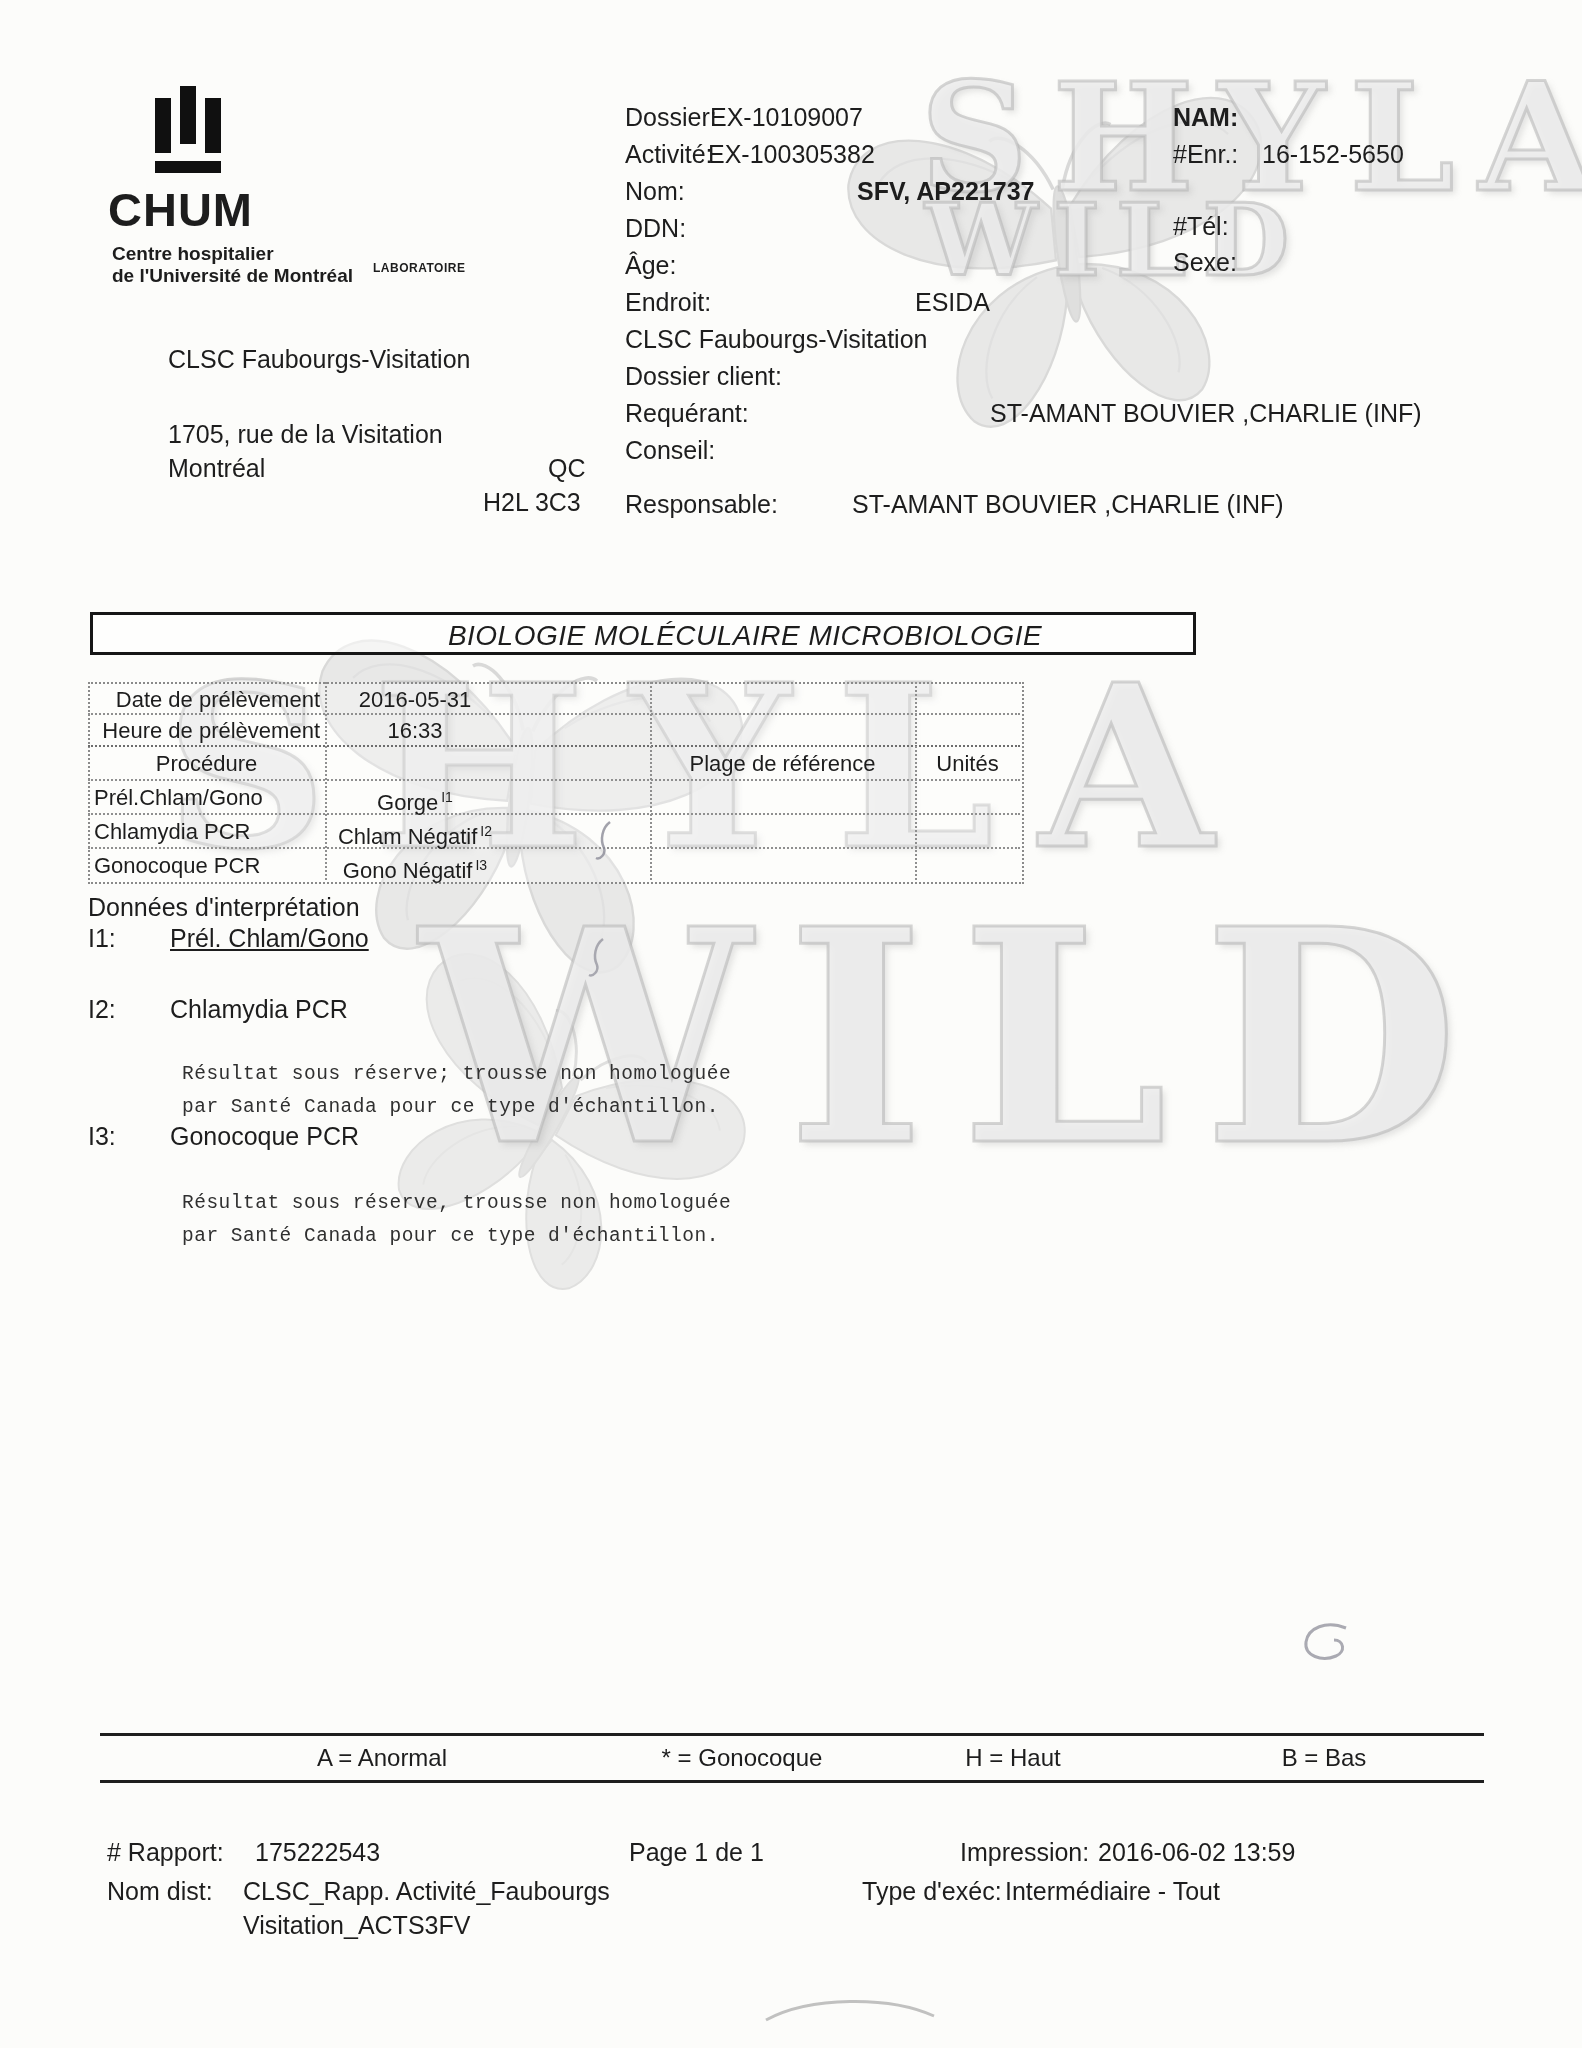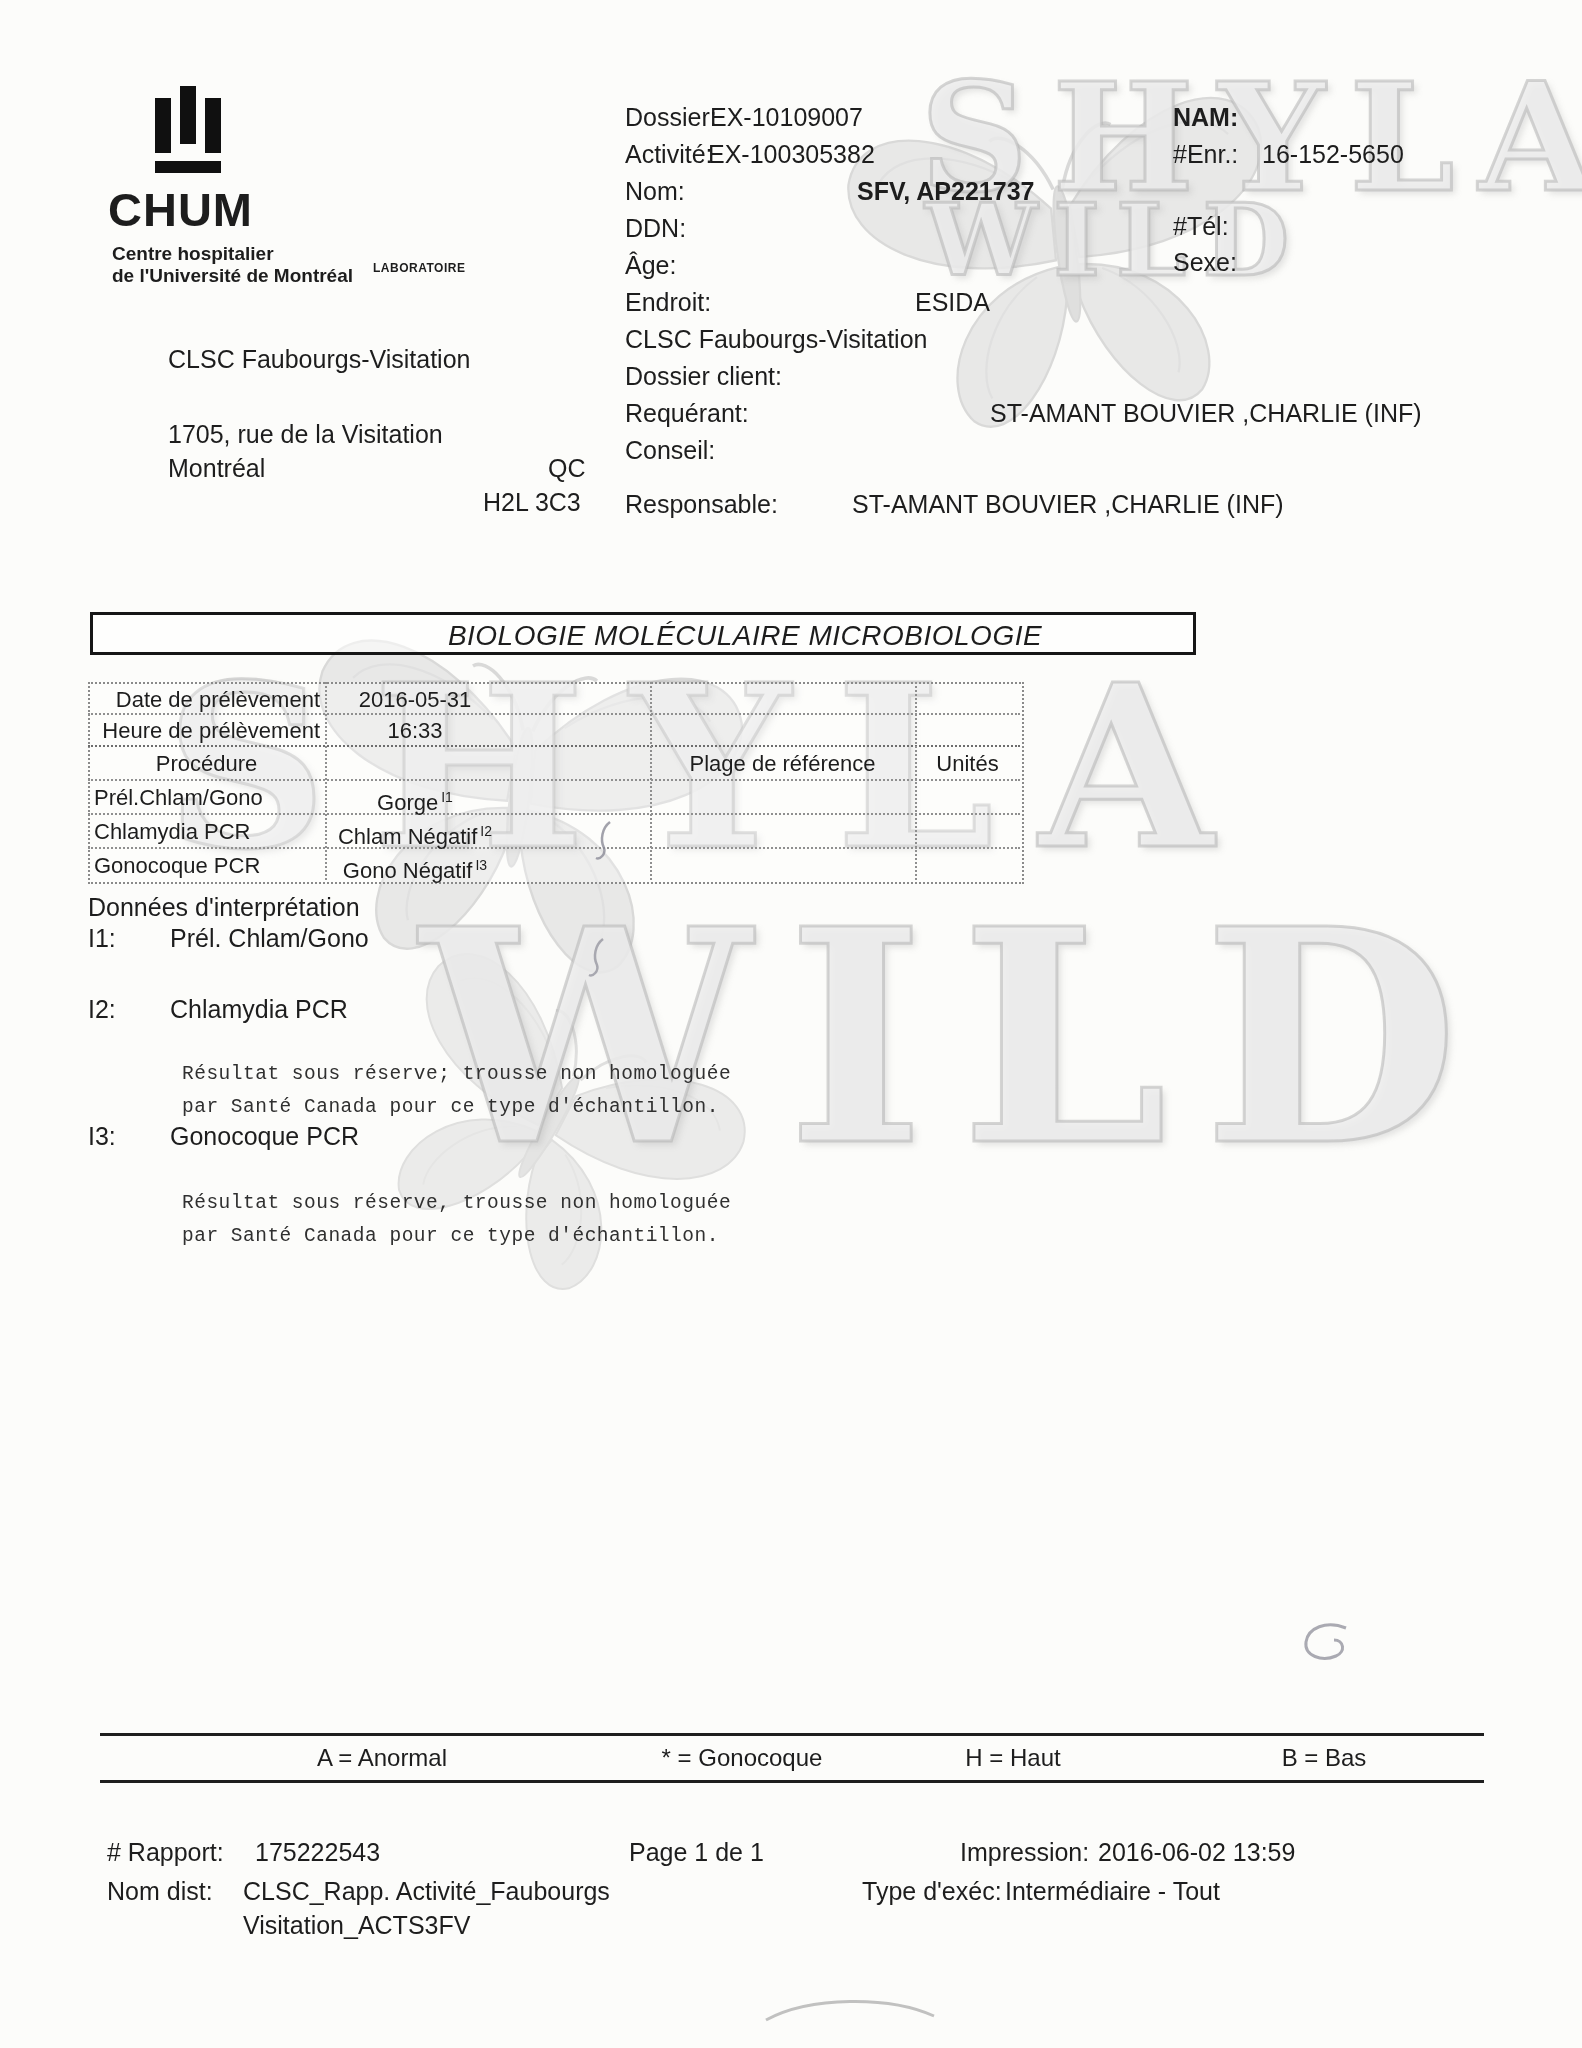--- a/index.html
+++ b/index.html
@@ -142,21 +142,21 @@
 
   <div class="abs fs22" style="left:94px;top:819px;">Chlamydia PCR</div>
   <div class="abs fs22 ctr" style="left:325px;top:819px;width:180px;"><span>Chlam Négatif</span><span class="sup">I2</span></div>
 
   <div class="abs fs22" style="left:94px;top:853px;">Gonocoque PCR</div>
   <div class="abs fs22 ctr" style="left:325px;top:853px;width:180px;"><span>Gono Négatif</span><span class="sup">I3</span></div>
 
   <div class="abs fs25" style="left:88px;top:893px;">Données d'interprétation</div>
 
   <div class="abs fs25" style="left:88px;top:924px;">I1:</div>
-  <div class="abs fs25" style="left:170px;top:924px;">Prél. Chlam/Gono</div>
+  <div class="abs fs25" style="left:170px;top:924px;text-decoration:underline;">Prél. Chlam/Gono</div>
 
   <div class="abs fs25" style="left:88px;top:995px;">I2:</div>
   <div class="abs fs25" style="left:170px;top:995px;">Chlamydia PCR</div>
   <div class="abs mono" style="left:182px;top:1063px;">Résultat sous réserve; trousse non homologuée</div>
   <div class="abs mono" style="left:182px;top:1096px;">par Santé Canada pour ce type d'échantillon.</div>
 
   <div class="abs fs25" style="left:88px;top:1122px;">I3:</div>
   <div class="abs fs25" style="left:170px;top:1122px;">Gonocoque PCR</div>
   <div class="abs mono" style="left:182px;top:1192px;">Résultat sous réserve, trousse non homologuée</div>
   <div class="abs mono" style="left:182px;top:1225px;">par Santé Canada pour ce type d'échantillon.</div>

